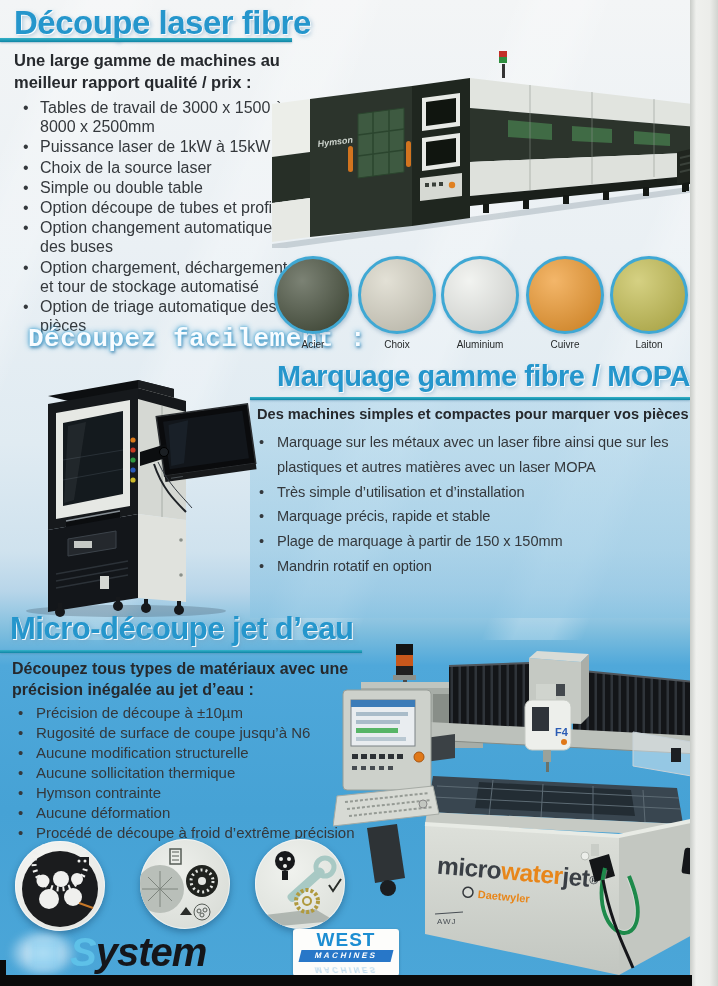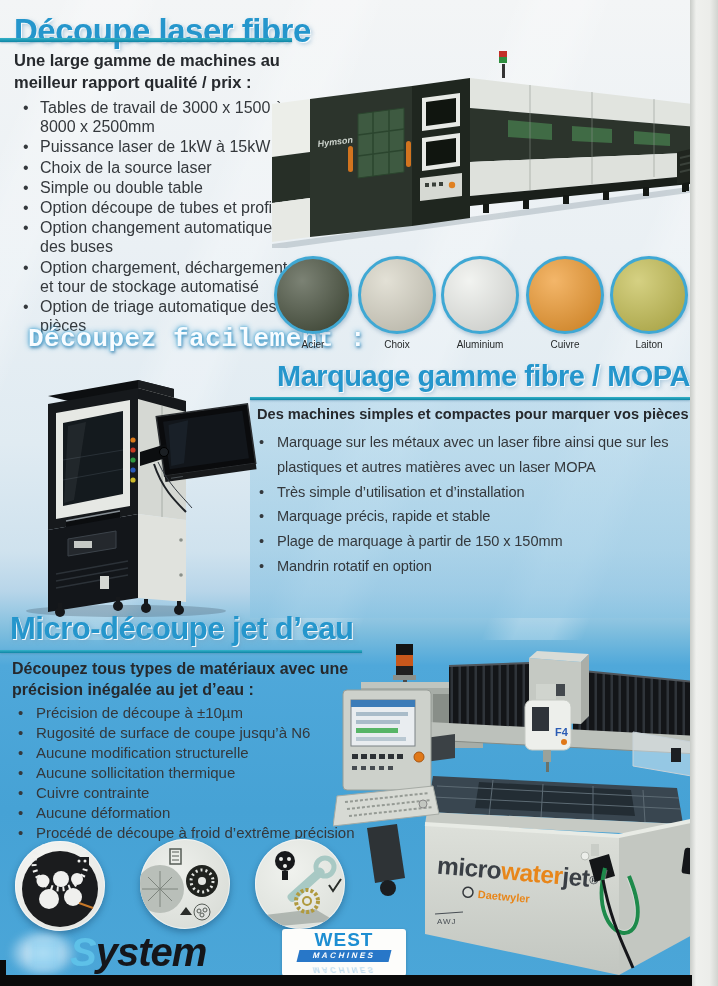--- a/index.html
+++ b/index.html
@@ -5,21 +5,21 @@
   html,body{margin:0;padding:0;background:#8a8a8a;}
   .page{position:relative;width:718px;height:986px;overflow:hidden;
     font-family:"Liberation Sans",sans-serif;
     background:linear-gradient(180deg,#f3f5f6 0%,#eaf0f4 25%,#e0ebf2 45%,#cfe2ee 56%,#b7d5e9 60%,#7fbede 64%,#4fa8da 67.5%,#46a2d5 82%,#4ba6d8 100%);}
   .streaks{position:absolute;left:0;top:0;width:690px;height:640px;pointer-events:none;opacity:.45;
     background:repeating-linear-gradient(112deg,rgba(255,255,255,0) 0 55px,rgba(255,255,255,.55) 85px 120px,rgba(255,255,255,0) 150px 210px);}
   .panel2{position:absolute;left:250px;top:398px;width:440px;height:220px;
     background:linear-gradient(180deg,rgba(150,202,230,.42),rgba(138,196,227,.62));}
   .title{position:absolute;font-weight:bold;color:#2596cc;letter-spacing:-.5px;
     text-shadow:1px 1px 0 rgba(255,255,255,.9),2px 2px 4px rgba(110,160,195,.55);}
-  #t1{left:14px;top:4px;font-size:33px;margin-top:8px;}
+  #t1{left:14px;top:4px;font-size:33px;}
   #t2{left:250px;top:360px;width:440px;text-align:right;font-size:29px;}
   #t3{left:10px;top:611px;font-size:31px;}
   .rule{position:absolute;background:linear-gradient(180deg,#35b2c8,#0e86a6);box-shadow:0 1px 2px rgba(70,130,165,.45);}
   #r1{left:0;top:38px;width:292px;height:4px;}
   #r2{left:250px;top:397px;width:440px;height:3px;}
   #r3{left:0;top:650px;width:362px;height:3px;}
   .intro{position:absolute;font-weight:bold;color:#26292d;white-space:pre-line;}
   #intro1{left:14px;top:50px;width:272px;font-size:16.5px;line-height:1.32;}
   #intro2{left:257px;top:406px;font-size:14.6px;white-space:nowrap;}
   #intro3{left:12px;top:659px;width:352px;font-size:16px;line-height:1.3;}
@@ -49,21 +49,21 @@
   .sample{position:absolute;width:90px;height:90px;border-radius:50%;overflow:hidden;
     box-shadow:0 3px 7px rgba(15,55,90,.4),inset 0 0 0 1px rgba(255,255,255,.5);}
   #sample1{left:15px;top:841px;background:radial-gradient(circle at 40% 35%,#fafaf8,#dfe1dd);}
   #sample2{left:140px;top:839px;background:radial-gradient(circle at 40% 35%,#eef0ec,#d4d8d2);}
   #sample3{left:255px;top:839px;background:radial-gradient(circle at 40% 35%,#f0f2ee,#d8dcd6);}
   #system-logo{position:absolute;left:70px;top:930px;font-size:40px;font-style:italic;font-weight:bold;letter-spacing:-1px;color:#15161a;}
   #system-logo .s{color:#5ec1e8;}
   .smudge{position:absolute;left:8px;top:928px;width:70px;height:50px;filter:blur(3px);
     background:radial-gradient(closest-side,rgba(255,255,255,.95),rgba(225,240,250,.7),rgba(170,215,240,0));}
   .smudge2{position:absolute;left:30px;top:940px;width:30px;height:28px;filter:blur(3px);background:rgba(120,200,238,.55);}
-  #west-box{position:absolute;left:282px;top:929px;width:124px;height:47px;background:#fdfdfb;border-radius:3px;
+  #west-box{position:absolute;left:293px;top:929px;width:106px;height:47px;background:#fdfdfb;border-radius:3px;
     box-shadow:0 1px 3px rgba(20,60,90,.35);text-align:center;overflow:hidden;}
   #west-name{font-size:19px;font-weight:bold;color:#1d8ed2;letter-spacing:1px;line-height:20px;margin-top:1px;}
   .west-banner{width:92px;height:12px;margin:0 auto;background:#2877c8;transform:skewX(-14deg);
     font-size:8px;font-weight:bold;color:#fff;letter-spacing:2.5px;line-height:12px;}
   .west-reflect{width:92px;height:12px;margin:1px auto 0;transform:scaleY(-1) skewX(-14deg);opacity:.55;
     font-size:8px;font-weight:bold;color:#8cc0e4;letter-spacing:2.5px;line-height:12px;filter:blur(.4px);}
   .edge-right{position:absolute;left:690px;top:0;width:28px;height:986px;z-index:9;
     background:linear-gradient(90deg,#c9ccc8 0,#eff0ed 22%,#ecedea 70%,#d2d4d0 100%);}
   .edge-bottom{position:absolute;left:0;top:975px;width:692px;height:11px;background:#0b0b0b;z-index:9;}
   .edge-notch{position:absolute;left:0;top:960px;width:6px;height:16px;background:#0b0b0b;z-index:9;}
@@ -239,21 +239,21 @@
   <div class="title" id="t3">Micro-découpe jet d’eau</div>
   <div class="rule" id="r3"></div>
   <div class="intro" id="intro3">Découpez tous types de matériaux avec une
 précision inégalée au jet d’eau :</div>
 
   <ul class="blist" id="list3">
     <li>Précision de découpe à ±10µm</li>
     <li>Rugosité de surface de coupe jusqu’à N6</li>
     <li>Aucune modification structurelle</li>
     <li>Aucune sollicitation thermique</li>
-    <li>Cuivre contrainte</li>
+    <li>Hymson contrainte</li>
     <li>Aucune déformation</li>
     <li>Procédé de découpe à froid d’extrême précision</li>
   </ul>
 
   <div class="machine" id="machine3">
     <svg width="382" height="350" viewBox="0 0 382 350">
       <defs>
         <pattern id="ribs" width="8" height="8" patternUnits="userSpaceOnUse">
           <rect width="8" height="8" fill="#131518"></rect>
           <rect x="5.5" width="2.5" height="8" fill="#2f343a"></rect>

